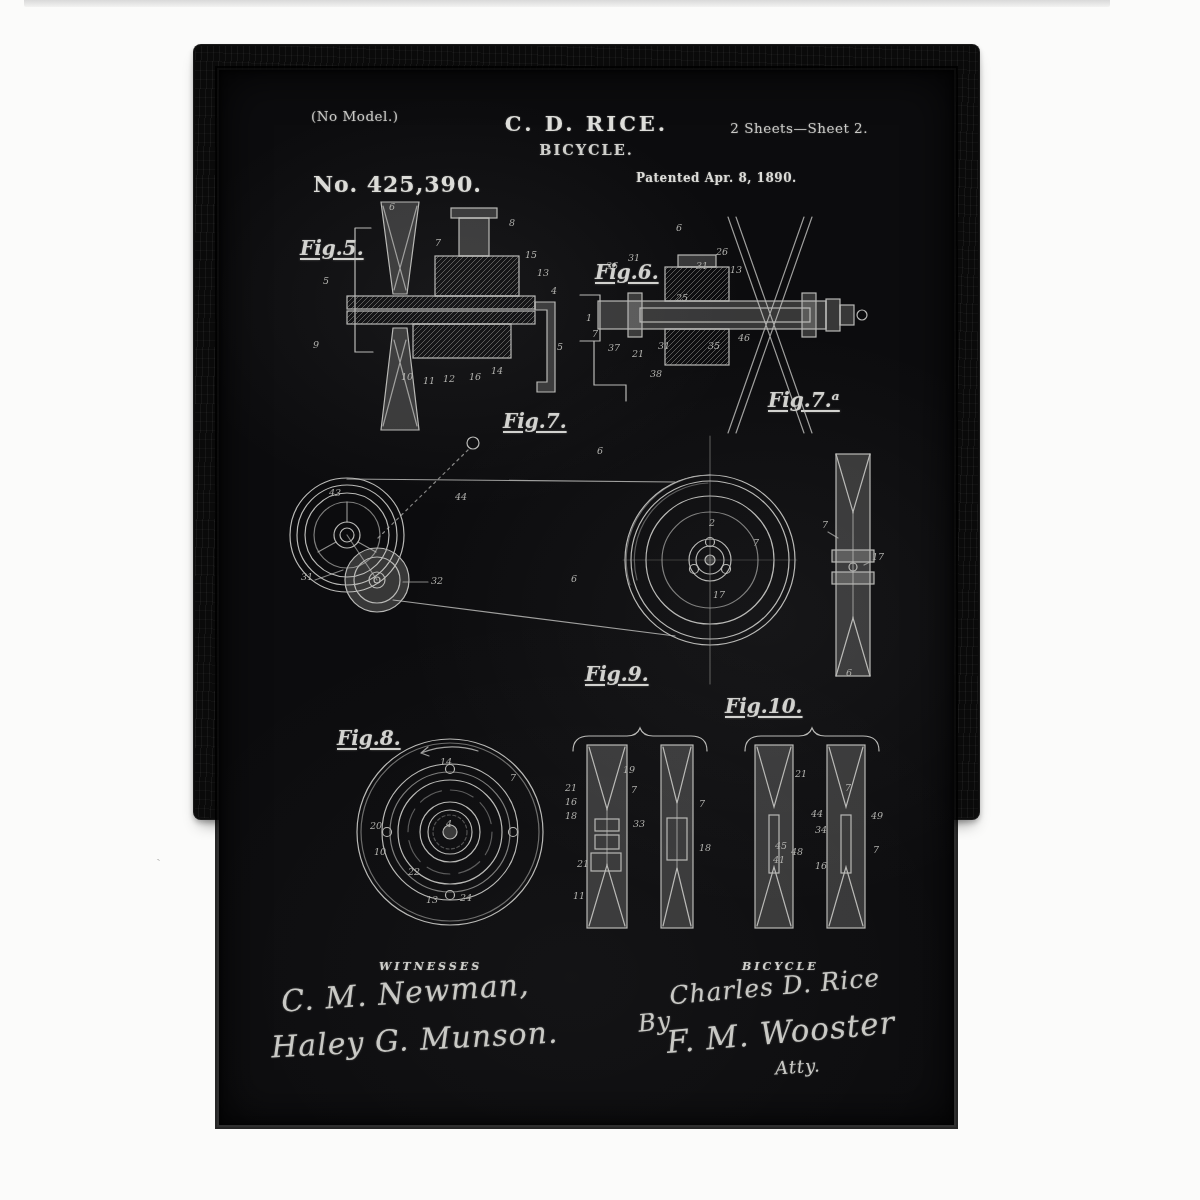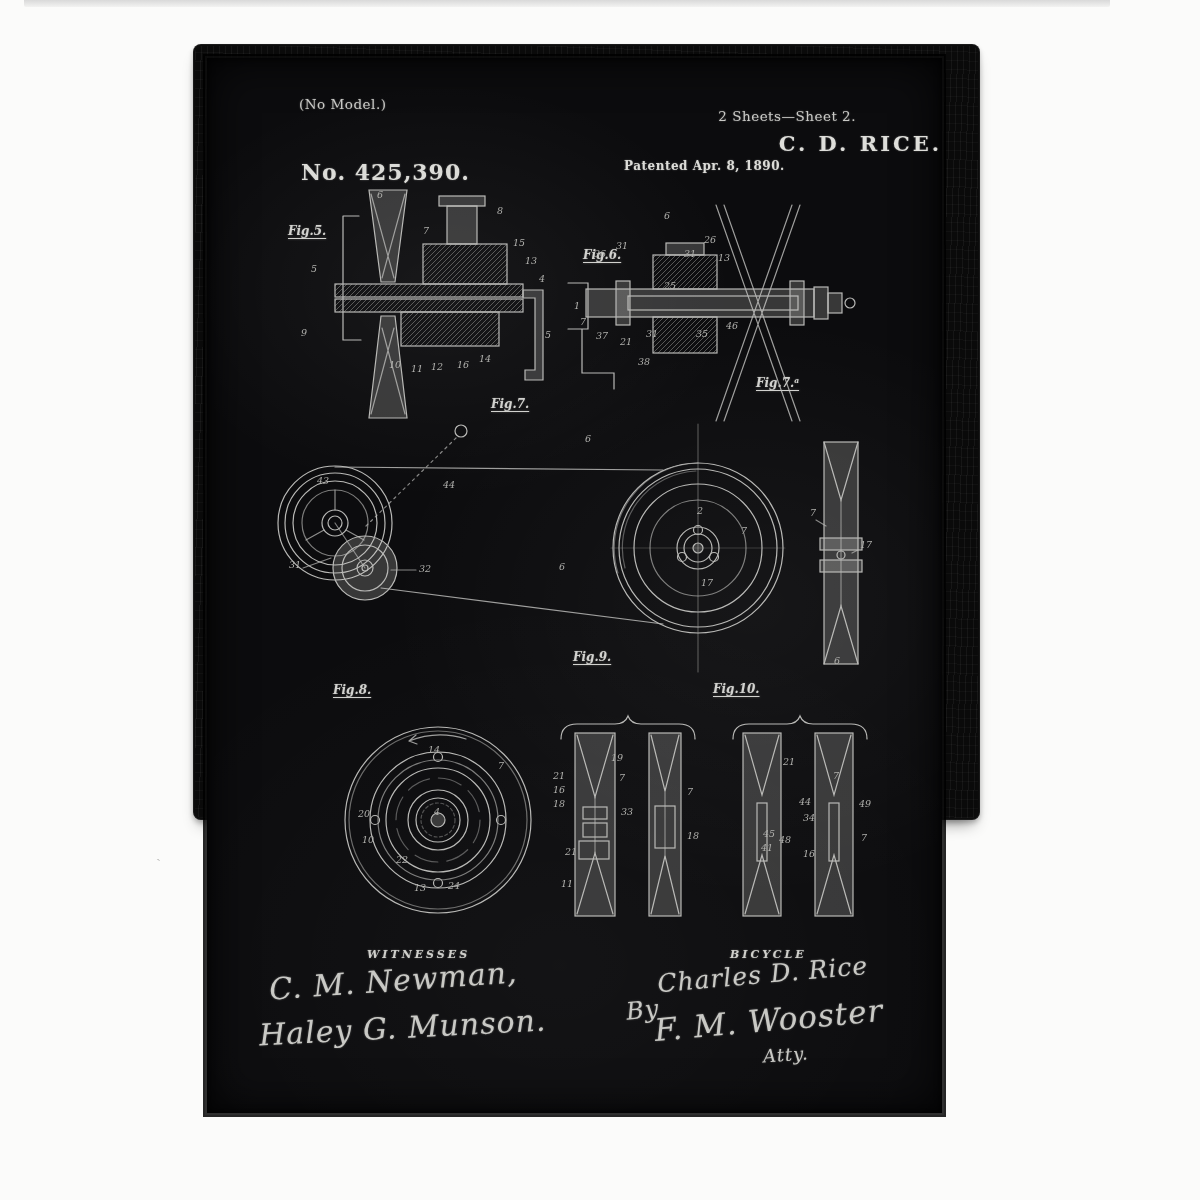--- a/index.html
+++ b/index.html
@@ -3,48 +3,48 @@
 <meta charset="utf-8">
 <style>
   html,body{margin:0;padding:0;width:1200px;height:1200px;background:#fbfbfa;overflow:hidden;}
   *{box-sizing:border-box;}
   .photo{position:relative;width:1200px;height:1200px;background:#fbfbfa;font-family:"DejaVu Serif","Liberation Serif",serif;}
   .top-strip{position:absolute;left:24px;top:0;width:1086px;height:7px;
     background:linear-gradient(#d9d9d9,#f2f2f1);border-radius:0 0 2px 2px;}
   .stray-mark{position:absolute;left:156px;top:844px;color:#bdbdbb;font-size:15px;}
   
   .frame{position:absolute;left:193px;top:44px;width:787px;height:776px;background:#0a0a0a;
-    border-radius:8px;padding:14px;
+    border-radius:8px;padding:26px;
     box-shadow:inset 0 0 0 1px rgba(255,255,255,.06), inset 0 0 10px rgba(255,255,255,.03),
       0 10px 16px -7px rgba(0,0,0,.45), 0 3px 5px rgba(0,0,0,.22);}
   .frame::before{content:"";position:absolute;inset:2px;border-radius:7px;z-index:0;
     background:repeating-linear-gradient(92deg, rgba(255,255,255,.05) 0 1px, transparent 1px 6px),
                repeating-linear-gradient(2deg, rgba(255,255,255,.03) 0 1px, transparent 1px 9px);}
   .poster{position:relative;z-index:1;width:735px;height:1055px;color:#d6d6d3;
     background:
       radial-gradient(ellipse 420px 300px at 32% 22%, rgba(255,255,255,.05), transparent 70%),
       radial-gradient(ellipse 520px 420px at 74% 52%, rgba(255,255,255,.045), transparent 70%),
       radial-gradient(ellipse 640px 520px at 48% 86%, rgba(255,255,255,.03), transparent 72%),
       #0c0c0e;
     box-shadow:inset 0 0 46px rgba(0,0,0,.9), inset 0 0 7px rgba(0,0,0,.95),
       0 0 0 2px rgba(255,255,255,.045), 0 0 0 4px rgba(0,0,0,.85);}
   
   .hdr{position:absolute;white-space:nowrap;text-shadow:0 0 2px rgba(235,235,230,.35);}
   .no-model{left:92px;top:38px;font-size:13.5px;letter-spacing:.5px;color:#c9c9c6;}
   .sheets{right:86px;top:50px;font-size:13.5px;letter-spacing:.5px;color:#c9c9c6;}
-  .rice{left:0;top:41px;width:100%;text-align:right;font-size:21px;font-weight:bold;letter-spacing:3px;color:#dededa;margin-top:32px;}
+  .rice{left:0;top:41px;width:100%;text-align:center;font-size:21px;font-weight:bold;letter-spacing:3px;color:#dededa;}
   .bicycle{left:0;top:71px;width:100%;text-align:center;font-size:14.5px;font-weight:bold;letter-spacing:2px;color:#cfcfcb;}
   .patno{left:94px;top:101px;font-size:22px;font-weight:bold;letter-spacing:1px;color:#dcdcd8;}
   .patdate{left:417px;top:101px;font-size:12px;font-weight:bold;letter-spacing:.5px;color:#dcdcd8;}
   
-  .figlabel{position:absolute;font-style:italic;font-weight:bold;font-size:12px;color:#d2d2cf;
+  .figlabel{position:absolute;font-style:italic;font-weight:bold;font-size:20px;color:#d2d2cf;
     text-decoration:underline;text-underline-offset:3px;text-shadow:0 0 2px rgba(235,235,230,.3);white-space:nowrap;}
   .lb-fig5{left:81px;top:166px;}  .lb-fig6{left:376px;top:170px;margin-top:20px;}
   .lb-fig7{left:284px;top:339px;} .lb-fig7a{left:549px;top:318px;}
-  .lb-fig8{left:118px;top:625px;margin-left:8px;} .lb-fig9{left:366px;top:592px;} .lb-fig10{left:506px;top:624px;}
+  .lb-fig8{left:118px;top:656px;} .lb-fig9{left:366px;top:592px;} .lb-fig10{left:506px;top:624px;}
   
   svg.fig{position:absolute;overflow:visible;opacity:.93;filter:blur(.2px);}
   .sv-fig5{left:66px;top:130px;}  .sv-fig6{left:361px;top:145px;}
   .sv-fig7{left:66px;top:360px;}  .sv-fig7a{left:601px;top:380px;}
   .sv-fig8{left:131px;top:665px;} .sv-fig9{left:346px;top:653px;} .sv-fig10{left:516px;top:653px;}
   .draw path,.draw rect,.draw circle,.draw line,.draw polyline{stroke:#c6c6c3;fill:none;stroke-width:1.2;stroke-linecap:round;}
   .draw .lt{fill:rgba(226,226,222,.22);}
   .draw .ht{fill:url(#hatch);}
   svg .ann{font:italic 9.5px "DejaVu Serif","Liberation Serif",serif;fill:#bcbcb8;stroke:none;}
   
@@ -64,20 +64,21 @@
 
 <div class="photo">
   <div class="top-strip"></div>
   <span class="stray-mark">ˏ</span>
 
   <div class="frame">
     <div class="poster">
 
       <div class="hdr no-model">(No Model.)</div>
       <div class="hdr rice">C. D. RICE.</div>
+      <div class="hdr bicycle">BICYCLE.</div>
       <div class="hdr sheets">2 Sheets—Sheet 2.</div>
       <div class="hdr patno">No. 425,390.</div>
       <div class="hdr patdate">Patented Apr. 8, 1890.</div>
 
       <div class="figlabel lb-fig5">Fig.5.</div>
       <div class="figlabel lb-fig6">Fig.6.</div>
       <div class="figlabel lb-fig7">Fig.7.</div>
       <div class="figlabel lb-fig7a">Fig.7.ᵃ</div>
       <div class="figlabel lb-fig8">Fig.8.</div>
       <div class="figlabel lb-fig9">Fig.9.</div>

